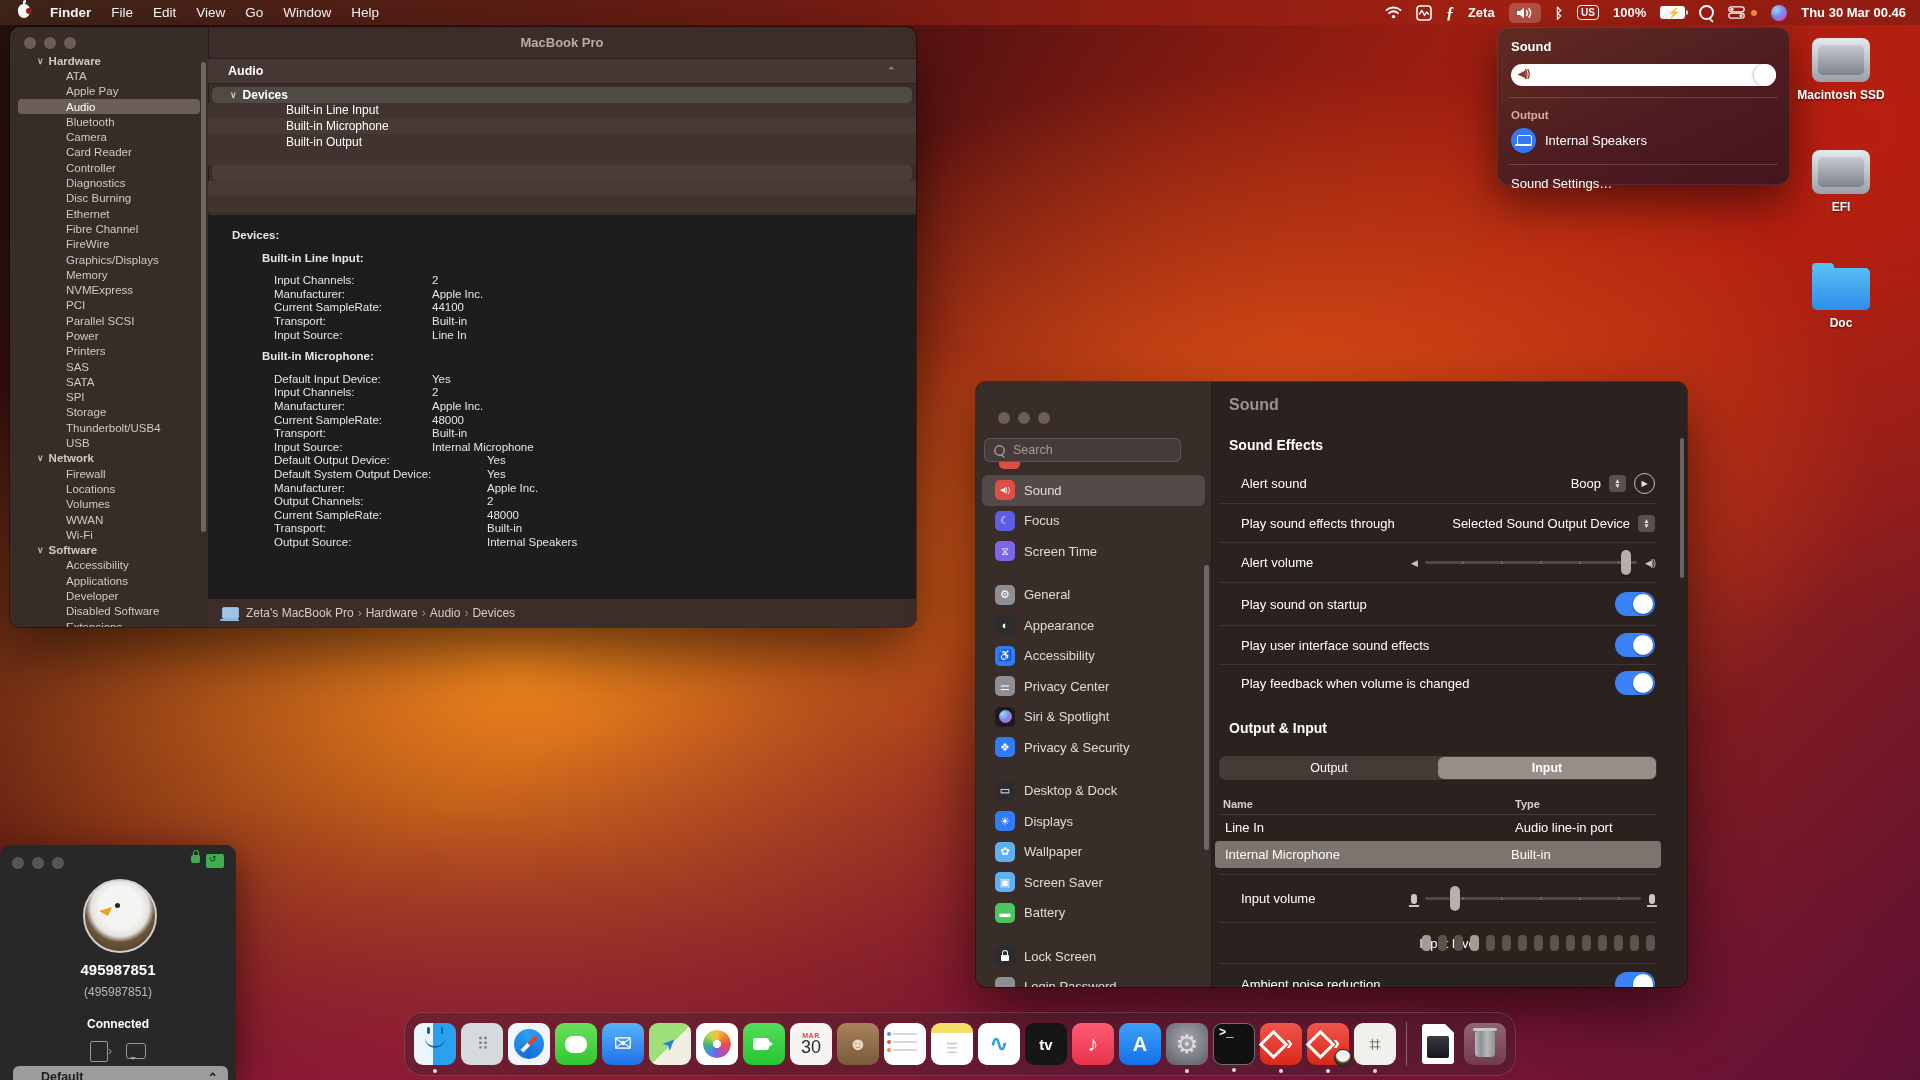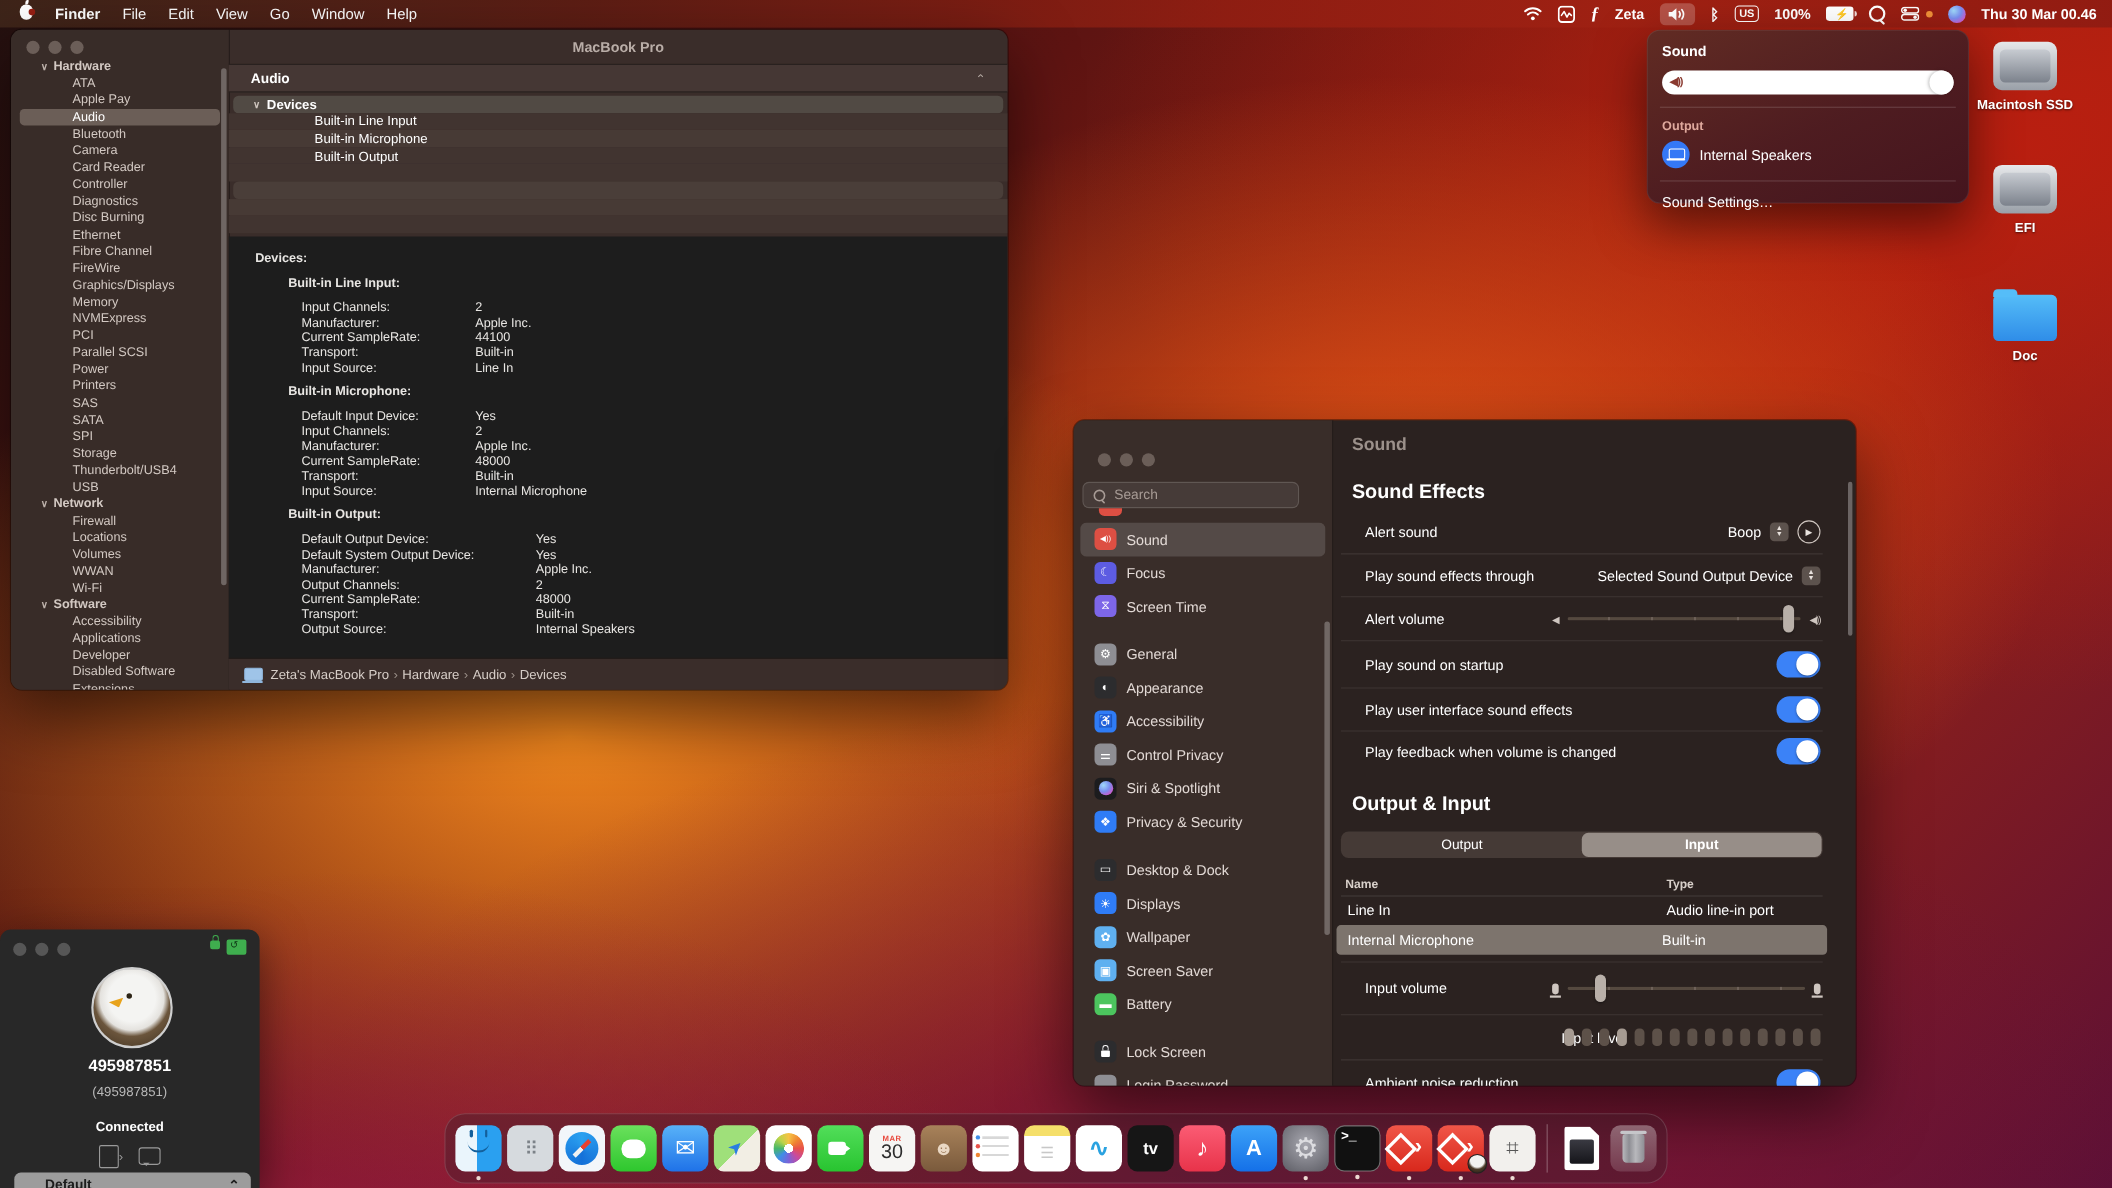--- a/index.html
+++ b/index.html
@@ -108,21 +108,21 @@
   .st-ic{width:20px;height:20px;border-radius:5px;display:flex;align-items:center;justify-content:center;
     font-size:11px;color:#fff;flex:0 0 20px;}
   .st-ic.siri-orb{background:#1c1c1e;}
   .st-ic.siri-orb i{width:13px;height:13px;border-radius:50%;display:block;
     background:radial-gradient(circle at 32% 30%,#9fd8f8 0%,#7a8ef0 45%,#c45fd0 75%,#e85f8a 100%);}
   .st-ic.lock-ic i{width:8px;height:6px;background:#fff;border-radius:1px;position:relative;display:block;margin-top:3px;}
   .st-ic.lock-ic i::before{content:"";position:absolute;left:1px;top:-5px;width:4px;height:4px;border:1.5px solid #fff;border-bottom:none;border-radius:4px 4px 0 0;}
   .st-sb{position:absolute;right:2px;top:183px;width:5px;height:285px;border-radius:3px;background:rgba(255,255,255,.28);}
   .st-main{position:absolute;left:235px;top:0;right:0;height:605px;font-size:13px;}
   .pane-title{position:absolute;left:18px;top:14px;font-size:16px;font-weight:700;color:#9c918b;}
-  .sec-h{position:absolute;left:18px;font-size:18px;font-weight:700;}
+  .sec-h{position:absolute;left:18px;font-size:14px;font-weight:700;}
   .grp{position:absolute;left:8px;right:30px;}
   .g-row{position:relative;display:flex;align-items:center;}
   .g-row .lbl{margin-left:22px;}
   .bt{border-top:1px solid rgba(255,255,255,.09);}
   .ctl{position:absolute;right:2px;display:flex;align-items:center;gap:8px;}
   .stepper{width:17px;height:17px;border-radius:4px;background:#5c524d;display:flex;flex-direction:column;align-items:center;justify-content:center;line-height:5px;font-size:6.5px;color:#e8e2de;}
   .playbtn{width:21px;height:21px;border-radius:50%;border:1.5px solid #cfc6c0;display:flex;align-items:center;justify-content:center;font-size:8px;color:#e8e2de;box-sizing:border-box;}
   .toggle{width:40px;height:24px;border-radius:13px;background:#55493f;position:relative;}
   .toggle.on{background:#3b82f7;}
   .toggle i{position:absolute;top:2px;left:2px;width:20px;height:20px;border-radius:50%;background:#fff;box-shadow:0 1px 2px rgba(0,0,0,.4);}
@@ -410,21 +410,20 @@
           <div class="sec1">
             <div class="stitle">Built-in Microphone:</div>
             <div class="drow"><span class="k">Default Input Device:</span><span class="v">Yes</span></div>
             <div class="drow"><span class="k">Input Channels:</span><span class="v">2</span></div>
             <div class="drow"><span class="k">Manufacturer:</span><span class="v">Apple Inc.</span></div>
             <div class="drow"><span class="k">Current SampleRate:</span><span class="v">48000</span></div>
             <div class="drow"><span class="k">Transport:</span><span class="v">Built-in</span></div>
             <div class="drow"><span class="k">Input Source:</span><span class="v">Internal Microphone</span></div>
           </div>
           <div class="sec2">
-            <div class="stitle">Built-in Output:</div>
             <div class="drow"><span class="k">Default Output Device:</span><span class="v">Yes</span></div>
             <div class="drow"><span class="k">Default System Output Device:</span><span class="v">Yes</span></div>
             <div class="drow"><span class="k">Manufacturer:</span><span class="v">Apple Inc.</span></div>
             <div class="drow"><span class="k">Output Channels:</span><span class="v">2</span></div>
             <div class="drow"><span class="k">Current SampleRate:</span><span class="v">48000</span></div>
             <div class="drow"><span class="k">Transport:</span><span class="v">Built-in</span></div>
             <div class="drow"><span class="k">Output Source:</span><span class="v">Internal Speakers</span></div>
           </div>
         </div>
       <div class="si-footer">
@@ -491,21 +490,21 @@
           <div class="st-row">
             <span class="st-ic" style="background: rgb(44, 44, 46);">◐</span>
             <span>Appearance</span>
           </div>
           <div class="st-row">
             <span class="st-ic" style="background: rgb(47, 124, 246);">♿</span>
             <span>Accessibility</span>
           </div>
           <div class="st-row">
             <span class="st-ic" style="background: rgb(142, 142, 147);">⚌</span>
-            <span>Control Privacy</span>
+            <span>Privacy Center</span>
           </div>
           <div class="st-row">
             <span class="st-ic siri-orb">
               <i></i>
             </span>
             <span>Siri &amp; Spotlight</span>
           </div>
           <div class="st-row">
             <span class="st-ic" style="background: rgb(47, 124, 246);">❖</span>
             <span>Privacy &amp; Security</span>

